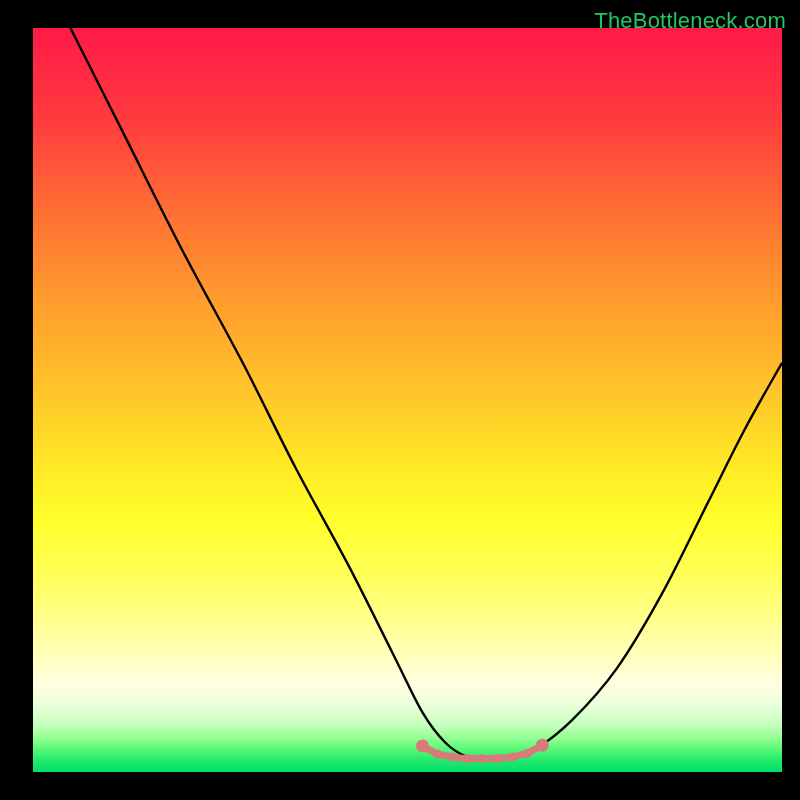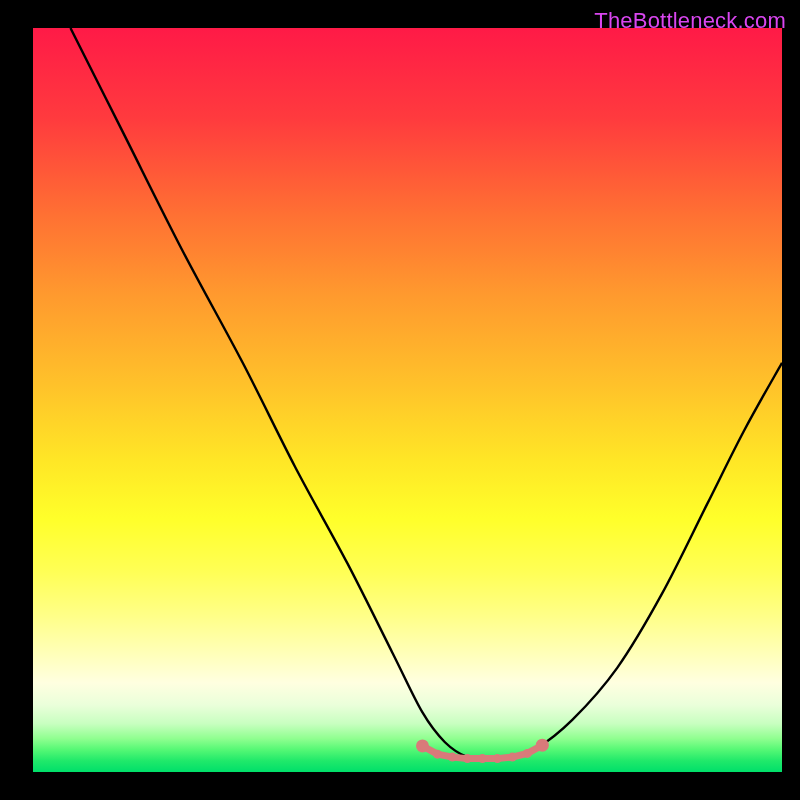--- a/index.html
+++ b/index.html
@@ -14,21 +14,21 @@
   .container {
     width: 800px;
     height: 800px;
     position: relative;
     background: #000;
   }
   .watermark {
     position: absolute;
     top: 8px;
     right: 14px;
-    color: #d946ef;
+    color: #22c55e;
     font-size: 22px;
     font-weight: 500;
     z-index: 5;
     letter-spacing: 0.2px;
   }
   .plot-area {
     position: absolute;
     left: 33px;
     top: 28px;
     width: 749px;

